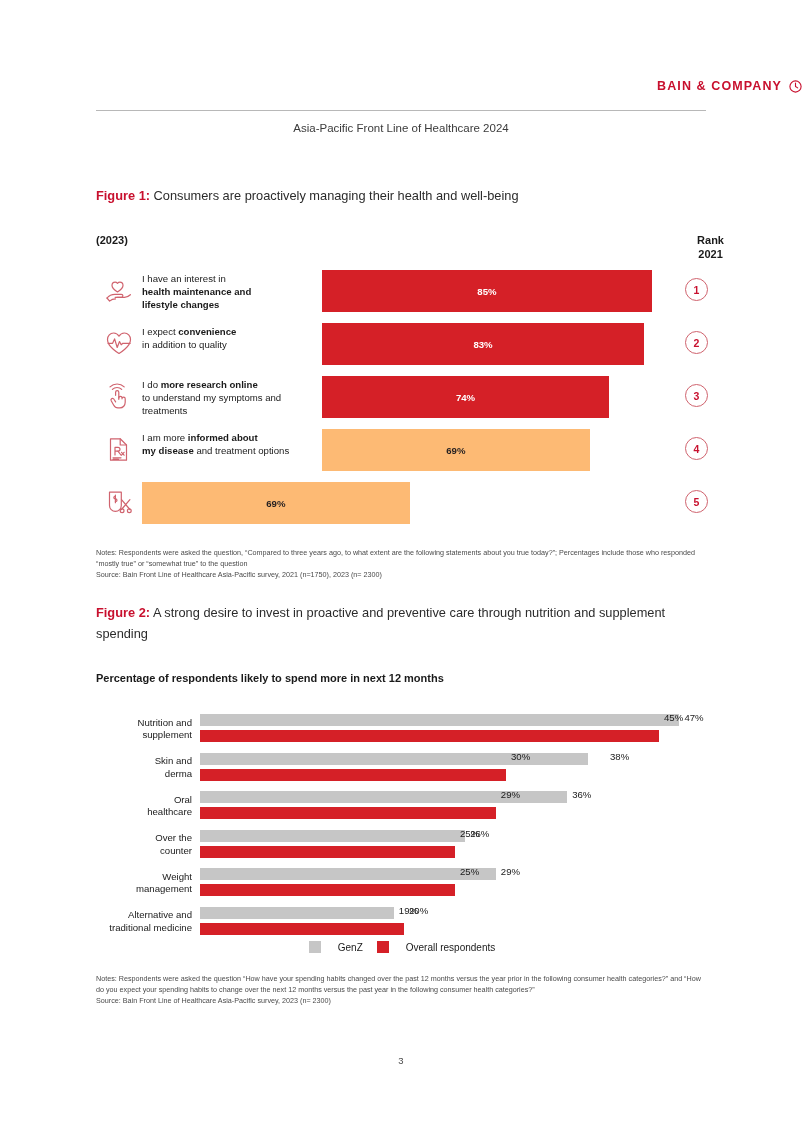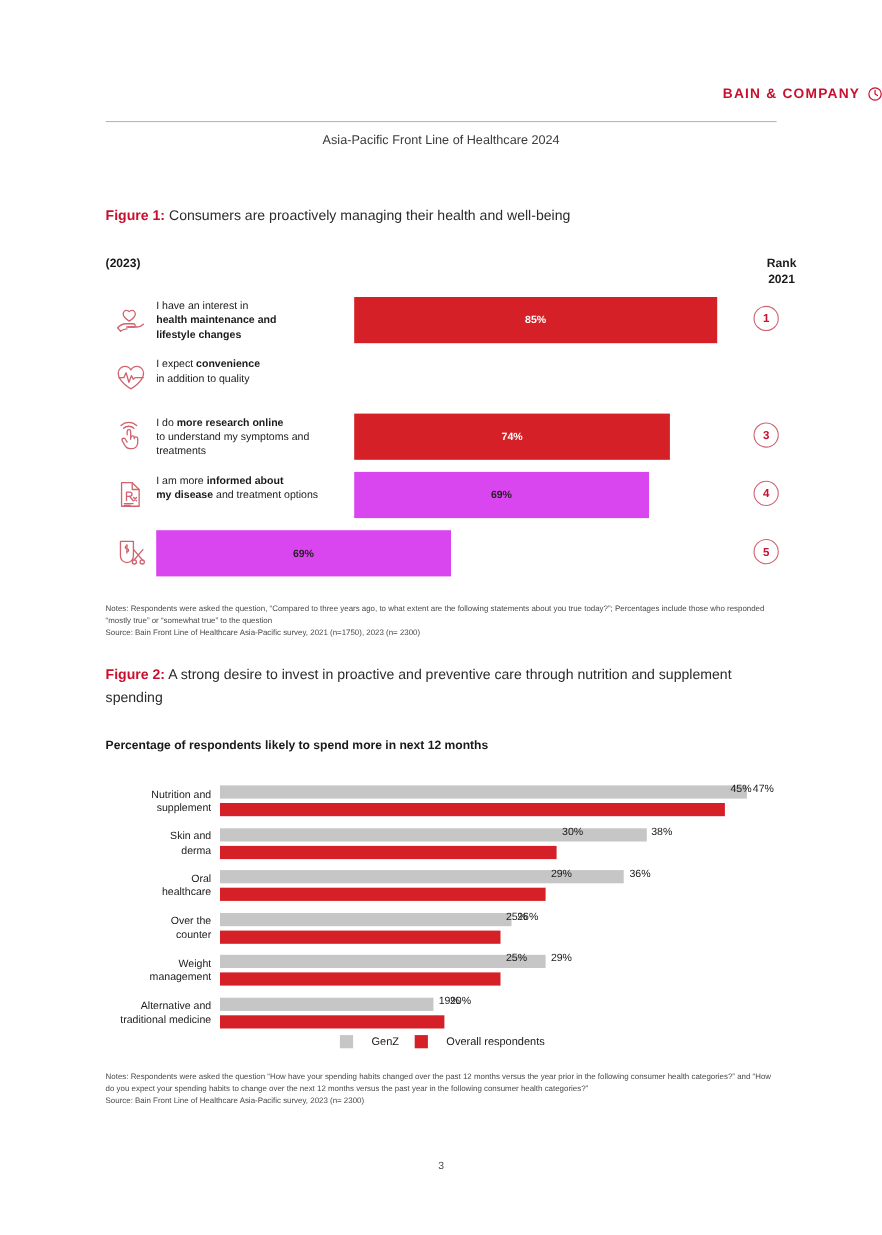--- a/index.html
+++ b/index.html
@@ -130,21 +130,21 @@
     top: 2px;
     height: 42px;
     display: flex;
     align-items: center;
     justify-content: center;
     font-size: 9.6px;
     font-weight: bold;
     box-sizing: border-box;
   }
   .f1-bar.red { background: #d52027; color: #ffffff; }
-  .f1-bar.grey { background: #d946ef; color: #231f20; }
+  .f1-bar.grey { background: #fdba74; color: #231f20; }
 
   .rank-badge {
     position: absolute;
     right: 0;
     top: 10px;
     width: 23px;
     height: 23px;
     border: 1.3px solid #d0636e;
     border-radius: 50%;
     color: #c8102e;
@@ -281,20 +281,26 @@
         </div>
       </div>
       <div class="f1-row">
         <div class="f1-icon">
           <svg width="34" height="34" viewBox="0 0 34 34">
             <path d="M17 28.5S5.5 22 5.5 14.4C5.5 10.8 8.2 8 11.6 8c2.3 0 4.3 1.3 5.4 3.2C18.1 9.3 20.1 8 22.4 8c3.4 0 6.1 2.8 6.1 6.4C28.5 22 17 28.5 17 28.5z" fill="none" stroke="#d0636e" stroke-width="1.2" stroke-linecap="round" stroke-linejoin="round"></path>
             <path d="M6 18.3h4.6l2-4.4 2.6 8.6 2.3-6 1.7 3.3 1.6-1.5h7.4" fill="none" stroke="#d0636e" stroke-width="1.2" stroke-linecap="round" stroke-linejoin="round"></path>
           </svg>
         </div>
         <div class="f1-stmt">I expect <b>convenience</b><br>in addition to quality</div>
+        <div class="f1-bararea">
+          <div class="f1-bar red" style="width:322.03999999999996px">
+            <span>83%</span>
+          </div>
+          <div class="rank-badge">2</div>
+        </div>
       </div>
       <div class="f1-row">
         <div class="f1-icon">
           <svg width="34" height="34" viewBox="0 0 34 34">
             <path d="M10.4 11.4a6.6 6.6 0 0 1 9.3 0" fill="none" stroke="#d0636e" stroke-width="1.2" stroke-linecap="round" stroke-linejoin="round"></path>
             <path d="M8 8.9a10.2 10.2 0 0 1 14.2 0" fill="none" stroke="#d0636e" stroke-width="1.2" stroke-linecap="round" stroke-linejoin="round"></path>
             <path d="M13.6 17.3v-3.1a1.6 1.6 0 0 1 3.2 0v7.1" fill="none" stroke="#d0636e" stroke-width="1.2" stroke-linecap="round" stroke-linejoin="round"></path>
             <path d="M16.8 19.9c0-.9.7-1.6 1.6-1.6s1.6.7 1.6 1.6M20 20.8c0-.9.7-1.6 1.6-1.6s1.6.7 1.6 1.6v3.5c0 3.1-2.2 5.6-5.2 5.6h-2.1c-2.2 0-3.4-1.3-4.3-2.9l-2.4-4.2c-.4-.8-.2-1.8.6-2.2.8-.4 1.8-.1 2.2.7l1.6 2.6" fill="none" stroke="#d0636e" stroke-width="1.2" stroke-linecap="round" stroke-linejoin="round"></path>
           </svg>
         </div>
@@ -365,21 +371,21 @@
           <span class="f2-bar grey" style="left:0;width:479.4px"></span>
           <span class="f2-val grey-v" style="left:484.4px">47%</span>
           <span class="f2-bar red" style="left:0;width:458.99999999999994px"></span>
           <span class="f2-val red-v" style="left:463.99999999999994px">45%</span>
         </div>
       </div>
       <div class="f2-row">
         <div class="f2-label">Skin and<br>derma</div>
         <div class="f2-bars">
           <span class="f2-bar grey" style="left:0;width:387.59999999999997px"></span>
-          <span class="f2-val grey-v" style="left:392px">38%</span>
+          <span class="f2-val grey-v" style="left:410px">38%</span>
           <span class="f2-bar red" style="left:0;width:306px"></span>
           <span class="f2-val red-v" style="left:311px">30%</span>
         </div>
       </div>
       <div class="f2-row">
         <div class="f2-label">Oral<br>healthcare</div>
         <div class="f2-bars">
           <span class="f2-bar grey" style="left:0;width:367.2px"></span>
           <span class="f2-val grey-v" style="left:372.2px">36%</span>
           <span class="f2-bar red" style="left:0;width:295.79999999999995px"></span>

